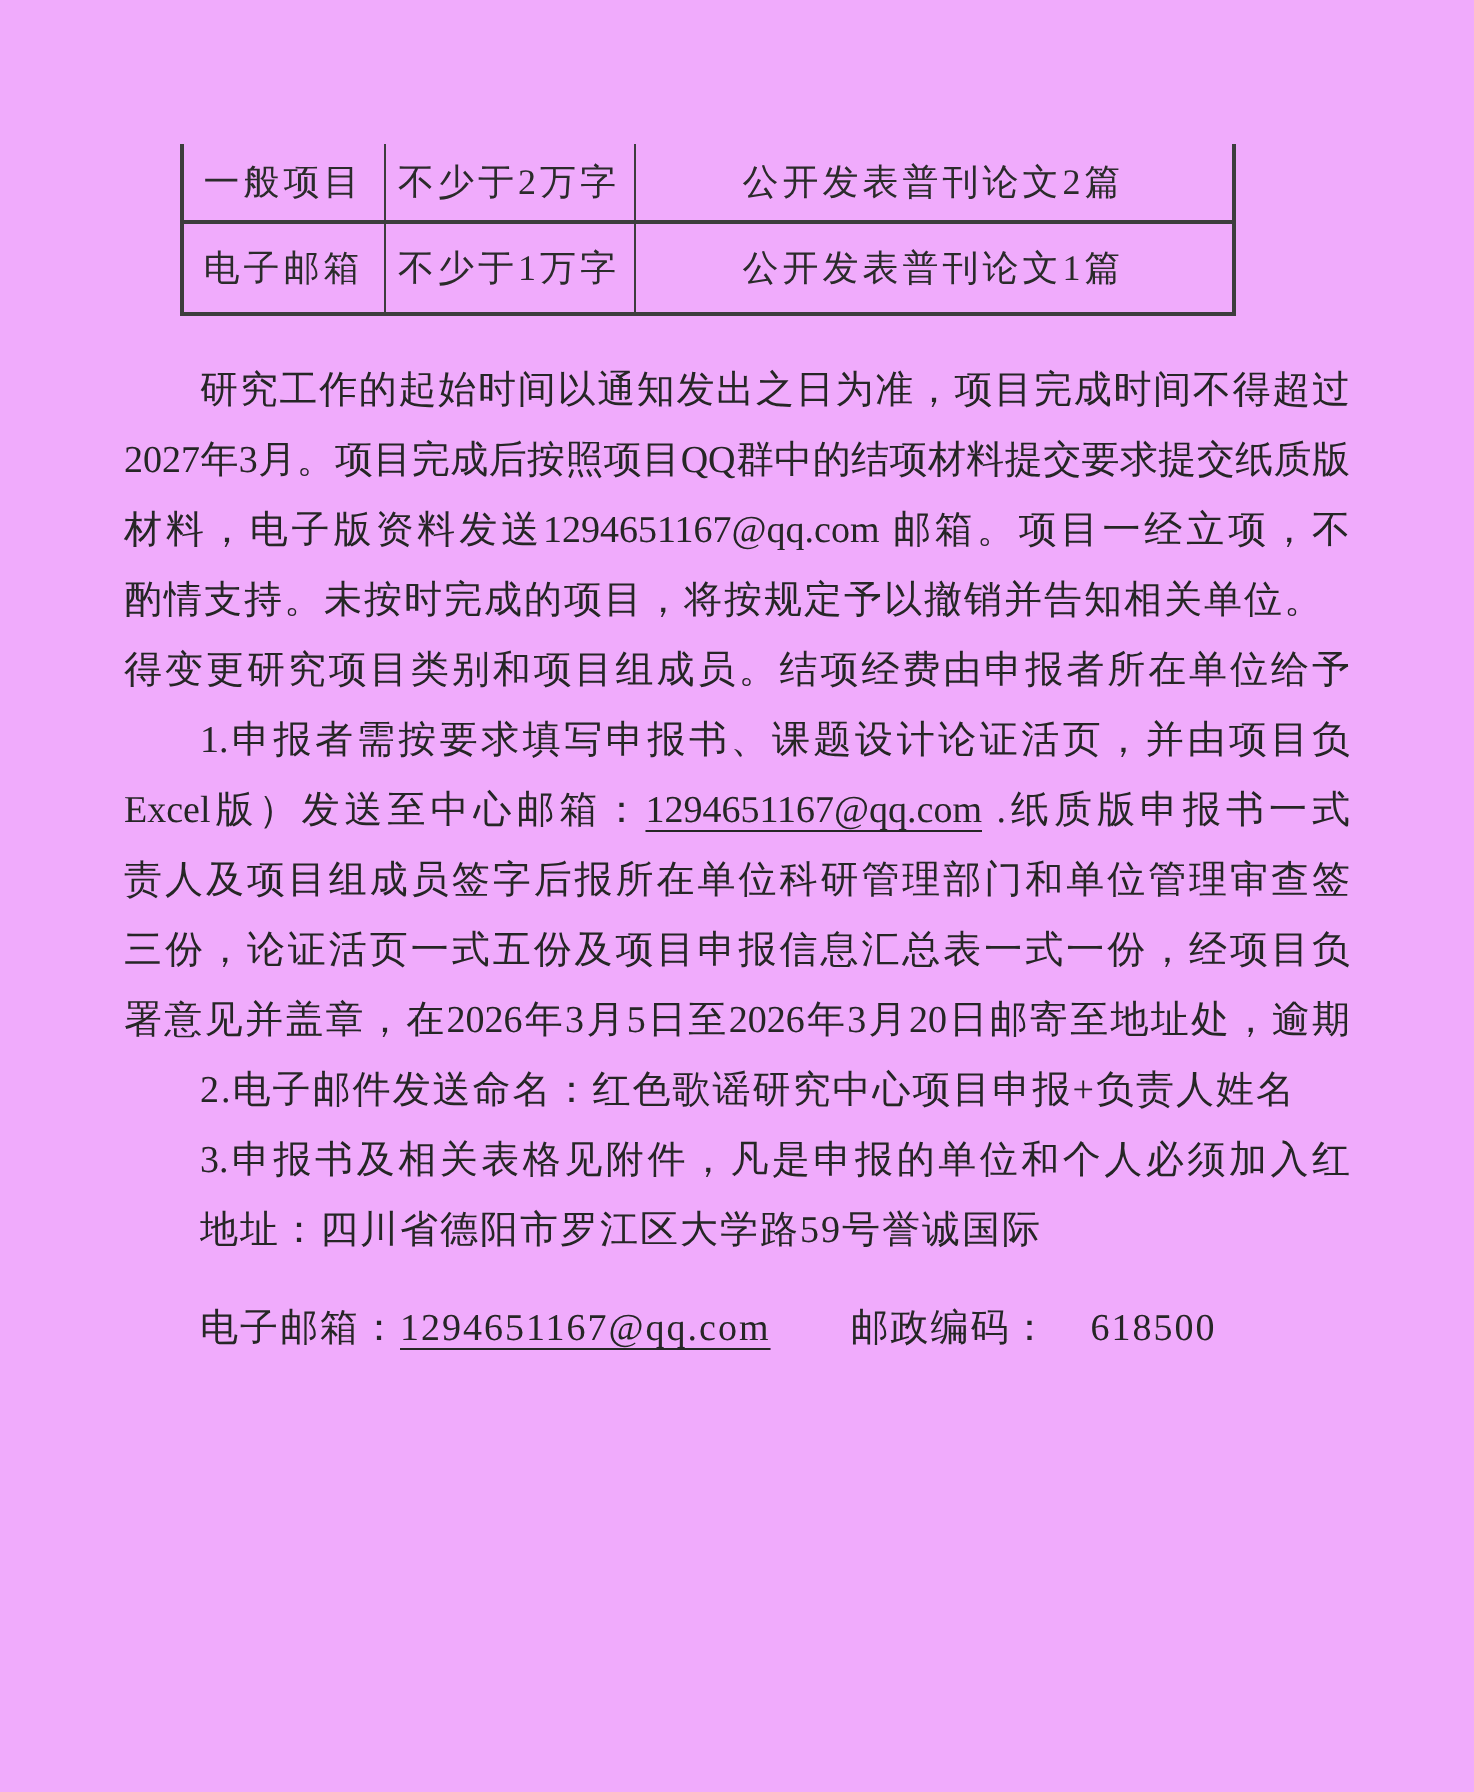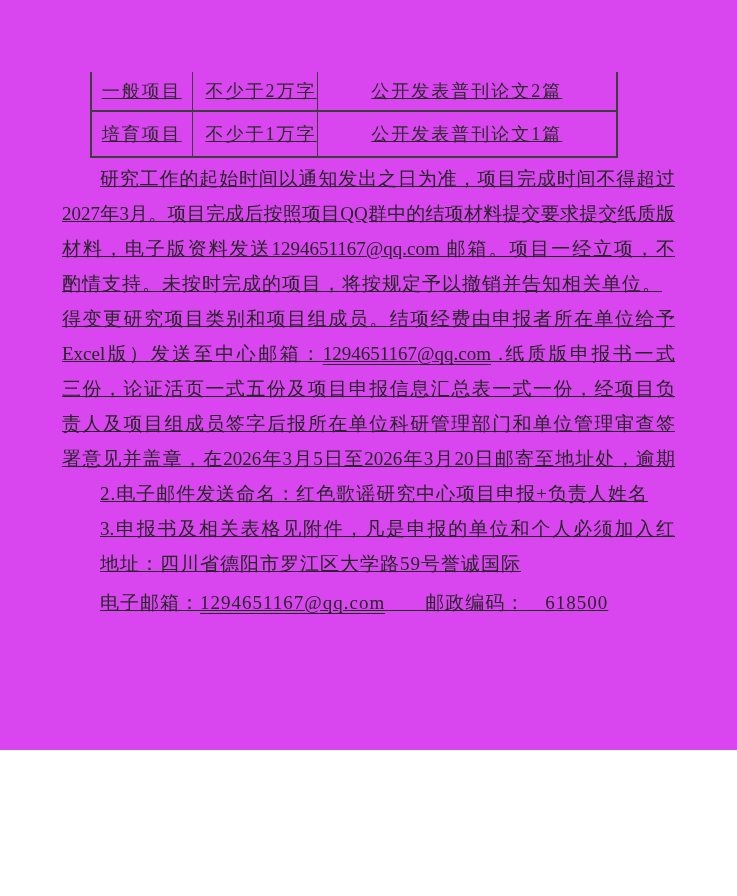--- a/index.html
+++ b/index.html
@@ -1,25 +1,24 @@
 <!DOCTYPE html>
 <html><head>
 <meta charset="utf-8">
 <style>
   * { margin: 0; padding: 0; box-sizing: border-box; }
   html, body { background: #ffffff; }
   .page {
     position: relative;
     width: 737px;
-    height: 750px;
-    background: #d946ef;
+    height: 896px;
+    background: #f0abfc;
     overflow: hidden;
     font-family: "Liberation Serif", "DejaVu Serif", serif;
     color: #262626;
-    text-decoration: underline;
   }
   .content { padding: 0 62px; }
 
   
   .doc-table {
     border-collapse: collapse;
     table-layout: fixed;
     margin: 72px 0 0 28px;
     border-left: 2px solid #3d3d3d;
     border-right: 2px solid #3d3d3d;
@@ -31,73 +30,74 @@
     border-top: 0;
     text-align: center;
     vertical-align: middle;
     font-size: 18px;
     letter-spacing: 2px;
     color: #2b2b2b;
   }
   .doc-table tr.r1 td { height: 39px; border-bottom: 2px solid #3d3d3d; }
   .doc-table tr.r2 td { height: 46px; }
   .doc-table td.c1 { width: 101px; }
-  .doc-table td.c2 { width: 125px; text-align: right; }
+  .doc-table td.c2 { width: 125px; }
   .doc-table td.c3 { width: 300px; }
 
   
   .ln {
     font-size: 19px;
     line-height: 35px;
     letter-spacing: 1px;
     white-space: pre-wrap;
     color: #262626;
   }
   .fill {
     letter-spacing: 0;
     text-align: justify;
     text-align-last: justify;
   }
   .ind { text-indent: 38px; }
-  .mt3 { margin-top: 3px; }
-  .last { margin-top: 4px; }
+  .mt3 { margin-top: 20px; }
+  .last { margin-top: 14px; }
   .hd { font-weight: bold; font-size: 19.5px; letter-spacing: 1.5px; }
   .u { text-decoration: underline; text-underline-offset: 4px; }
 </style>
 </head>
 <body>
 
 <div class="page">
   <div class="content">
 
     <table class="doc-table">
       <tbody>
         <tr class="r1">
           <td class="c1">一般项目</td>
           <td class="c2">不少于2万字</td>
           <td class="c3">公开发表普刊论文2篇</td>
         </tr>
         <tr class="r2">
-          <td class="c1">培育项目</td>
+          <td class="c1">电子邮箱</td>
           <td class="c2">不少于1万字</td>
           <td class="c3">公开发表普刊论文1篇</td>
         </tr>
       </tbody>
     </table>
 
     <div class="ln fill ind mt3"><span>研究工作的起始时间以通知发出之日为准，项目完成时间不得超过</span></div>
     <div class="ln fill"><span>2027年3月。项目完成后按照项目QQ群中的结项材料提交要求提交纸质版</span></div>
     <div class="ln fill"><span>材料，电子版资料发送1294651167@qq.com 邮箱。项目一经立项，不</span></div>
     <div class="ln"><span>酌情支持。未按时完成的项目，将按规定予以撤销并告知相关单位。</span></div>
     <div class="ln fill"><span>得变更研究项目类别和项目组成员。结项经费由申报者所在单位给予</span></div>
 
 
+    <div class="ln fill ind"><span>1.申报者需按要求填写申报书、课题设计论证活页，并由项目负</span></div>
     <div class="ln fill"><span>Excel版）发送至中心邮箱：</span><span class="u">1294651167@qq.com</span><span> .纸质版申报书一式</span></div>
+    <div class="ln fill"><span>责人及项目组成员签字后报所在单位科研管理部门和单位管理审查签</span></div>
     <div class="ln fill"><span>三份，论证活页一式五份及项目申报信息汇总表一式一份，经项目负</span></div>
-    <div class="ln fill"><span>责人及项目组成员签字后报所在单位科研管理部门和单位管理审查签</span></div>
     <div class="ln fill"><span>署意见并盖章，在2026年3月5日至2026年3月20日邮寄至地址处，逾期</span></div>
 
     <div class="ln ind"><span>2.电子邮件发送命名：红色歌谣研究中心项目申报+负责人姓名</span></div>
 
     <div class="ln fill ind"><span>3.申报书及相关表格见附件，凡是申报的单位和个人必须加入红</span></div>
 
     <div class="ln ind"><span>地址：四川省德阳市罗江区大学路59号誉诚国际</span></div>
     <div class="ln ind last"><span>电子邮箱：</span><span class="u">1294651167@qq.com</span><span>　　邮政编码：　618500</span></div>
 
   </div>

